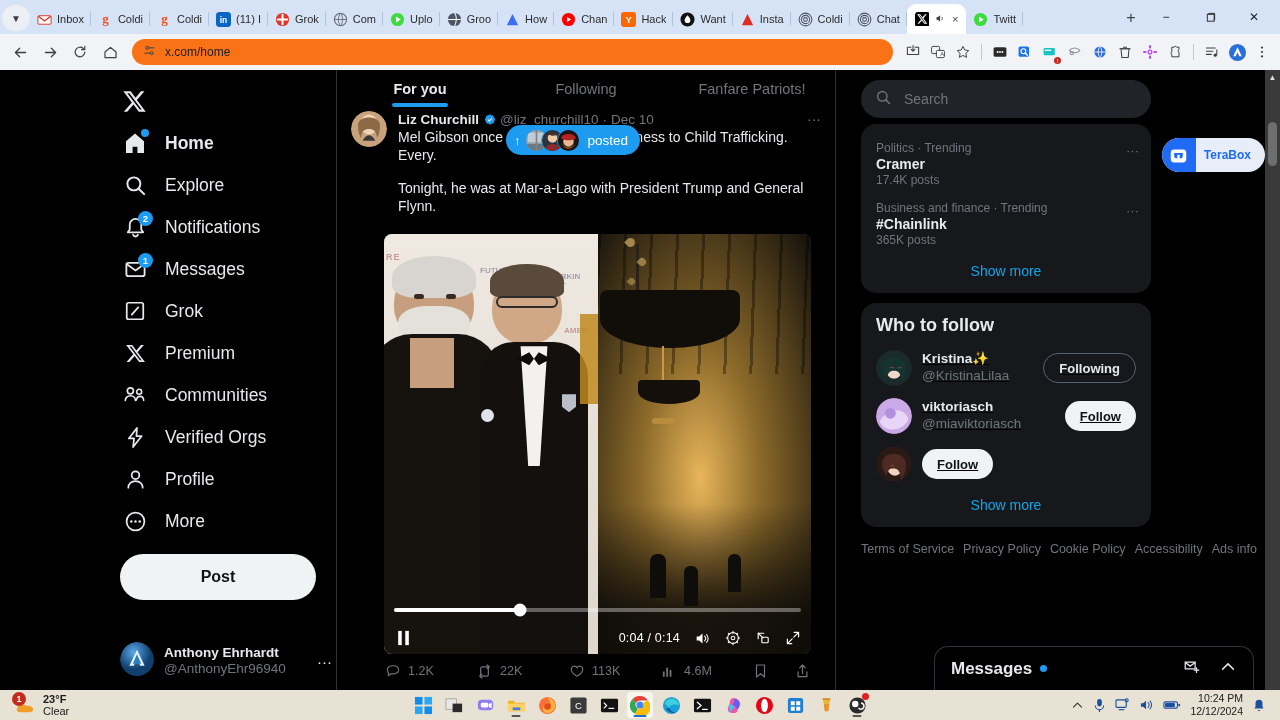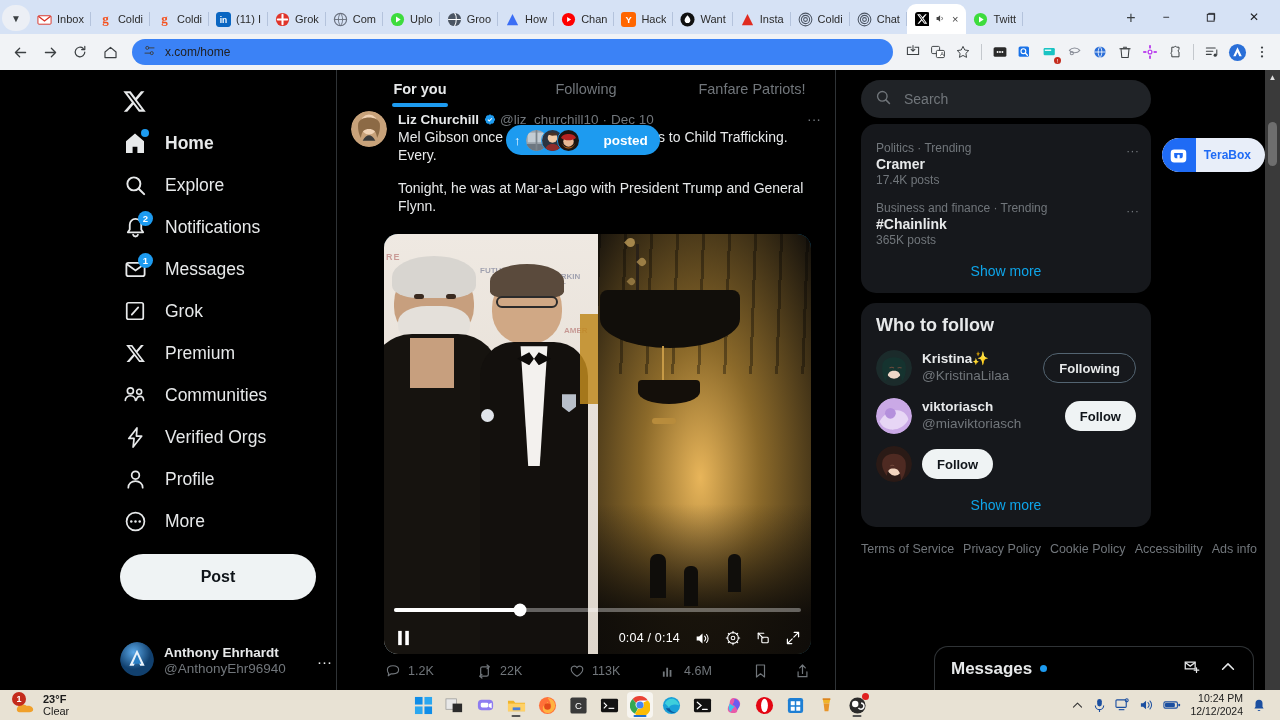--- a/index.html
+++ b/index.html
@@ -43,21 +43,21 @@
   .newtab { width: 26px; height: 26px; margin: 0 0 3px 4px; display: flex; align-items: center;
             justify-content: center; font-size: 16px; color: #3c4043; border-radius: 50%; flex: 0 0 auto; }
   .winbtns { margin-left: auto; display: flex; align-items: center; height: 34px; flex: 0 0 auto; }
   .winbtn { width: 44px; height: 32px; display: flex; align-items: center; justify-content: center;
             font-size: 12px; color: #202124; }
 
   .toolbar { height: 36px; background: #f1f3f6; display: flex; align-items: center; gap: 2px; padding: 0 6px; }
   .tbtn { width: 28px; height: 28px; display: flex; align-items: center; justify-content: center;
           color: #3c4043; border-radius: 50%; flex: 0 0 auto; }
   .omnibox {
-    flex: 1 1 auto; height: 26px; background: #3b82f6; border-radius: 13px;
+    flex: 1 1 auto; height: 26px; background: #f97316; border-radius: 13px;
     display: flex; align-items: center; padding: 0 10px; gap: 8px; margin: 0 6px;
     font-size: 12px; color: #202124;
   }
   .omni-right { display: flex; align-items: center; gap: 1px; }
   .ext { width: 24px; height: 24px; display: flex; align-items: center; justify-content: center;
          font-size: 12px; position: relative; }
   .sep-v { width: 1px; height: 16px; background: #c4c8cd; margin: 0 5px; }
 
   
   .viewport { flex: 1 1 auto; background: #000; position: relative; overflow: hidden; display: flex; }
@@ -111,24 +111,24 @@
   .tw-text p { margin-bottom: 15px; }
 
   .posted-pill {
     position: absolute; left: 169px; top: 18px; height: 30px; border-radius: 15px;
     background: #1d9bf0; display: flex; align-items: center; gap: 4px; padding: 0 12px 0 8px; z-index: 5;
   }
   .posted-pill .up { color: #fff; font-size: 13px; }
   .pill-avs { display: flex; }
   .pill-av { width: 23px; height: 23px; border-radius: 50%; border: 1.5px solid #1d9bf0; margin-left: -7px; overflow:hidden; }
   .pill-av:first-child { margin-left: 0; }
-  .posted-pill .ptxt { color: #fff; font-size: 13.5px; font-weight: bold; margin-left: 20px; }
+  .posted-pill .ptxt { color: #fff; font-size: 13.5px; font-weight: normal; margin-left: 4px; }
 
   .video { margin: 4px 0 0 0; width: 427px; height: 420px; margin-left: 47px;
-           border-radius: 14px; overflow: hidden; position: relative; background: #0369a1; }
+           border-radius: 8px; overflow: hidden; position: relative; background: #0369a1; }
   .vid-left { position: absolute; left: 0; top: 0; width: 50%; height: 100%;
               background: linear-gradient(160deg,#3a3430 0%, #241f1c 55%, #14110f 100%); }
   .vid-right2 { position: absolute; right: 0; top: 0; width: 50%; height: 100%;
                background: radial-gradient(ellipse at 48% 58%, #e8b55a 0%, #8c6a2a 38%, #120f0b 100%); }
   .stepwall { position:absolute; left:0; top:0; width:100%; height:100%;
               background: repeating-linear-gradient(0deg, rgba(255,255,255,.045) 0 2px, transparent 2px 18px); }
   .lampshade { position: absolute; background: #15110c; border-radius: 0 0 50% 50%; }
 
   .vcontrols { position: absolute; left: 0; right: 0; bottom: 0; height: 56px; z-index: 4; }
   .scrub { position: absolute; left: 10px; right: 10px; top: 10px; height: 4px; border-radius: 2px; background: rgba(255,255,255,.35); }
@@ -151,21 +151,21 @@
                display: flex; align-items: center; gap: 12px; padding: 0 14px; }
   .searchbox .sph { color: #71767b; font-size: 14px; }
   .card { width: 290px; background: #16181c; border-radius: 15px; margin-top: 10px; padding: 10px 0 4px 0; }
   .card-title { font-size: 18px; font-weight: bold; color: #e7e9ea; padding: 2px 15px 8px 15px; }
   .trend { padding: 7px 15px 7px 15px; position: relative; }
   .trend-cat { font-size: 12px; color: #71767b; }
   .trend-name { font-size: 14px; font-weight: bold; color: #e7e9ea; margin: 1px 0; }
   .trend-posts { font-size: 12px; color: #71767b; }
   .trend-more { position: absolute; right: 12px; top: 9px; color: #71767b; font-size: 13px; }
   .showmore { padding: 9px 15px 10px 15px; font-size: 14px; color: #0ea5e9; text-align: center; }
-  .wrow { display: flex; align-items: center; gap: 10px; padding: 6px 15px; }
+  .wrow { display: flex; align-items: center; gap: 10px; padding: 6px 15px; text-decoration: underline; }
   .wav { width: 36px; height: 36px; border-radius: 50%; flex: 0 0 auto; overflow: hidden; }
   .wnames { flex: 1 1 auto; min-width: 0; line-height: 1.25; }
   .wname { font-size: 13.5px; font-weight: bold; color: #e7e9ea; white-space: nowrap; }
   .whandle { font-size: 13.5px; color: #71767b; white-space: nowrap; }
   .fbtn { height: 30px; border-radius: 15px; padding: 0 15px; font-size: 13px; font-weight: bold;
           display: flex; align-items: center; justify-content: center; flex: 0 0 auto;
           font-family: "Liberation Sans", sans-serif; border: none; }
   .fbtn.follow { background: #eff3f4; color: #0f1419; }
   .fbtn.following { background: transparent; color: #e7e9ea; border: 1px solid #536471; }
   .footer { width: 290px; margin-top: 13px; font-size: 12.5px; color: #71767b; line-height: 1.45; }

